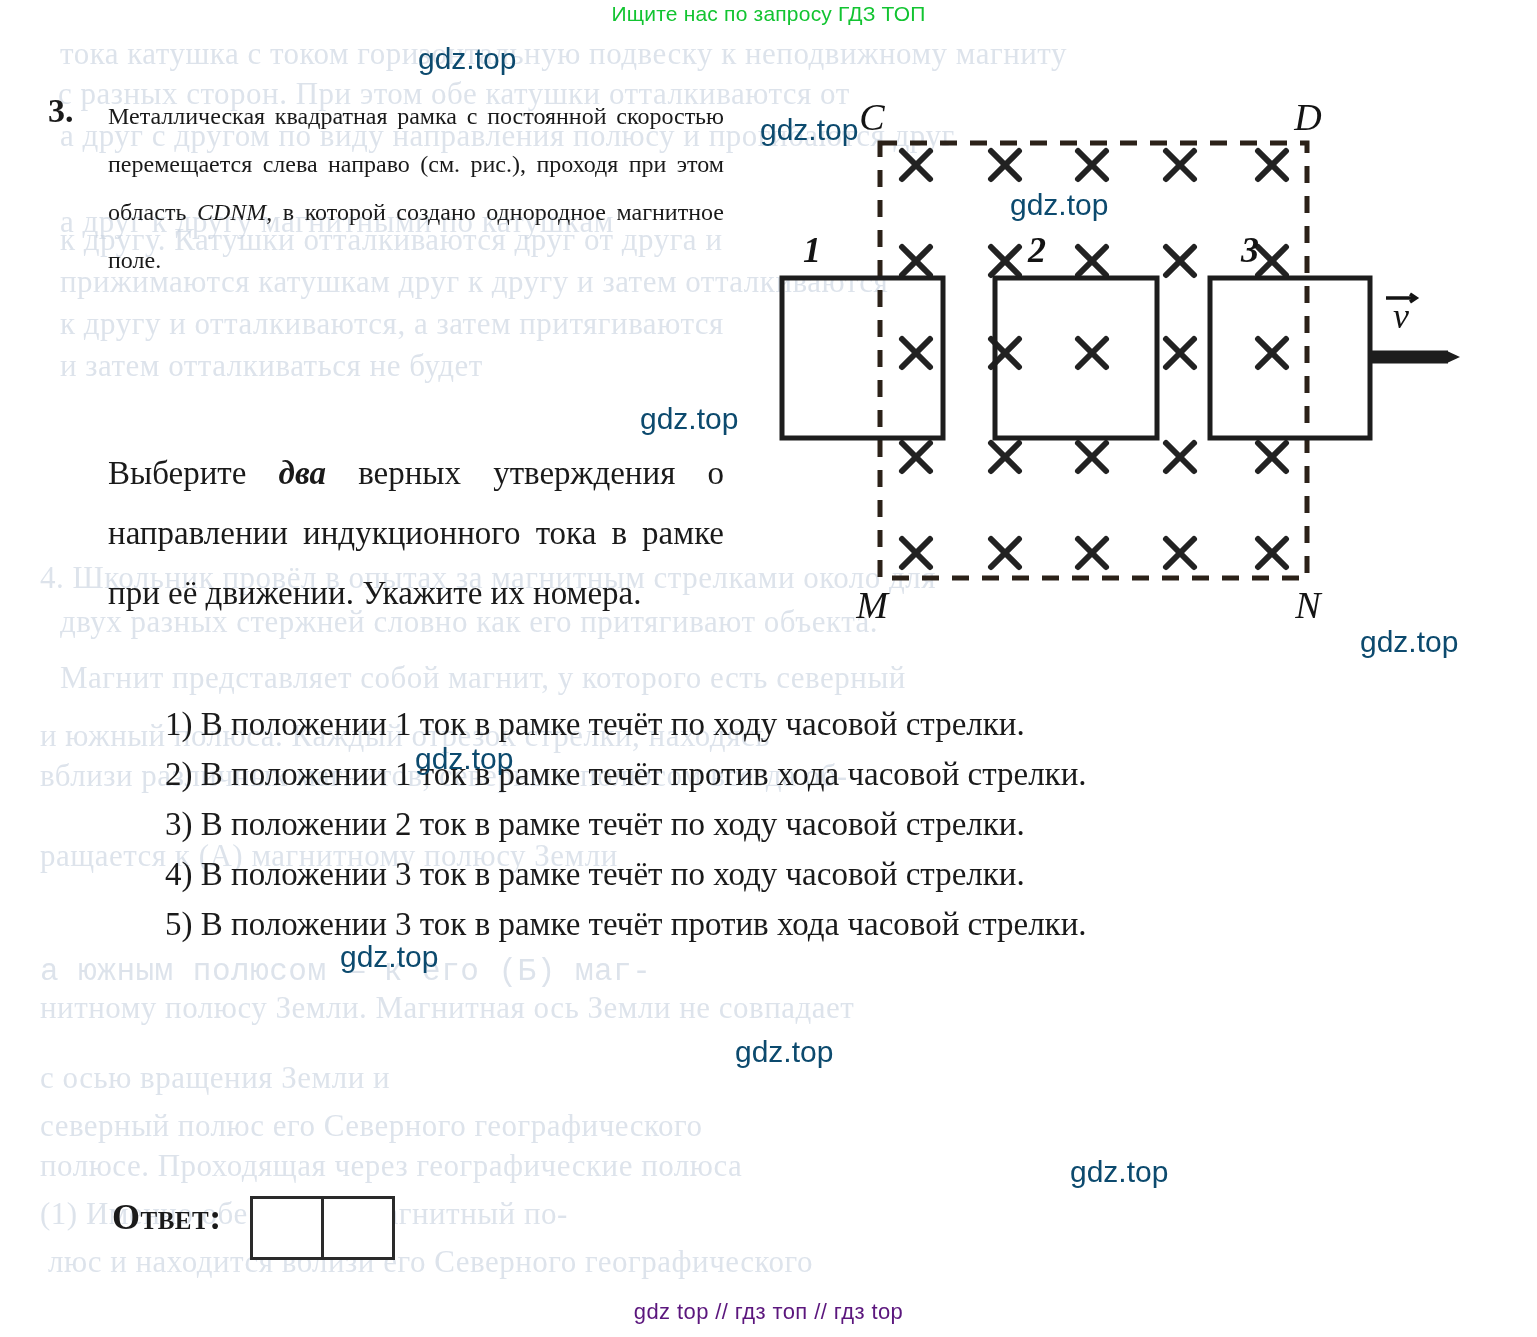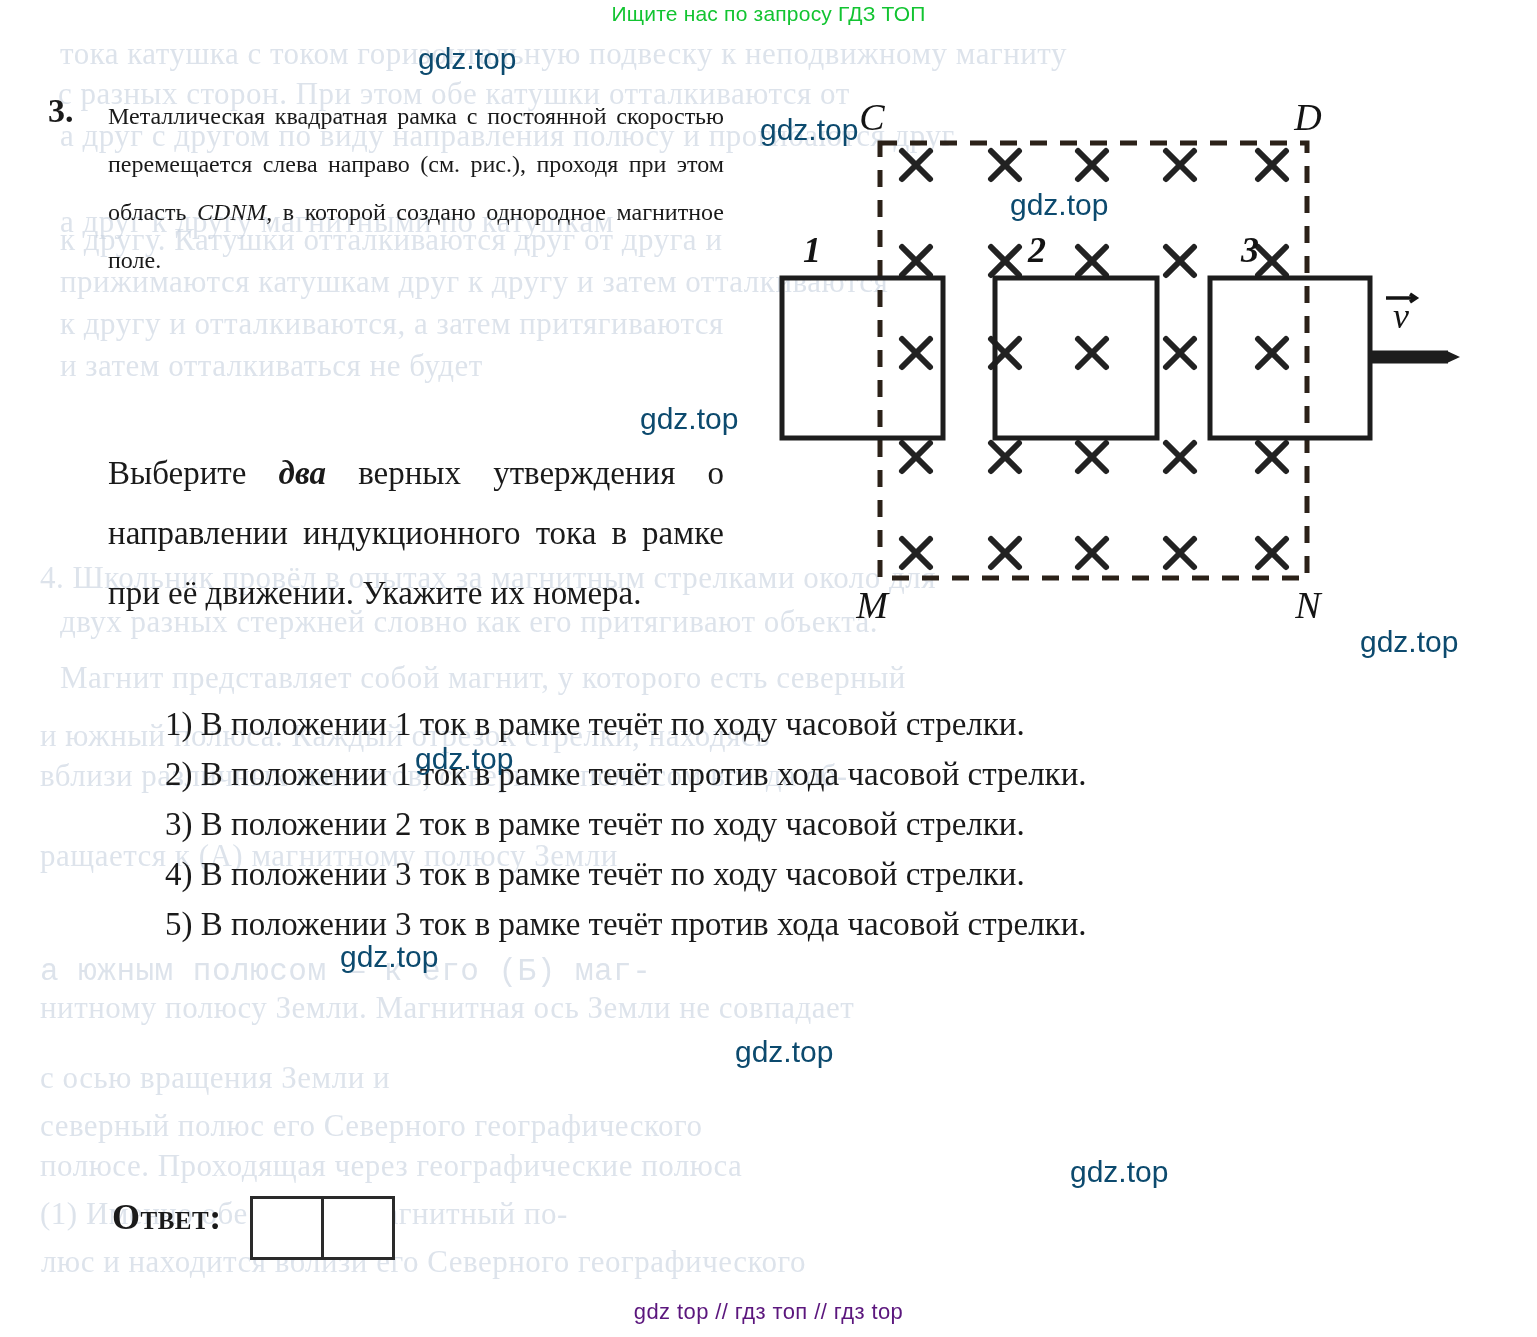--- a/index.html
+++ b/index.html
@@ -182,21 +182,21 @@
   <div class="ghost-line" style="left:60px;  top:660px;">Магнит представляет собой магнит, у которого есть северный</div>
   <div class="ghost-line" style="left:40px;  top:718px;">и южный полюса. Каждый отрезок стрелки, находясь</div>
   <div class="ghost-line" style="left:40px;  top:758px;">вблизи различных магнитов, северным полюсом всегда об-</div>
   <div class="ghost-line" style="left:40px;  top:838px;">ращается к (А)          магнитному полюсу Земли</div>
   <div class="ghost-line" style="left:40px;  top:954px;font-family:Liberation Mono, monospace;">а южным полюсом — к его (Б)          маг-</div>
   <div class="ghost-line" style="left:40px;  top:990px;">нитному полюсу Земли. Магнитная ось Земли не совпадает</div>
   <div class="ghost-line" style="left:40px;  top:1060px;">с осью вращения Земли и</div>
   <div class="ghost-line" style="left:40px;  top:1108px;">северный полюс его Северного географического</div>
   <div class="ghost-line" style="left:40px;  top:1148px;">полюсе. Проходящая через географические полюса</div>
   <div class="ghost-line" style="left:40px;  top:1196px;">(1)          Именно обе южный магнитный по-</div>
-  <div class="ghost-line" style="left:41px;  top:1244px;">люс и находится вблизи его Северного географического</div>
+  <div class="ghost-line" style="left:48px;  top:1244px;">люс и находится вблизи его Северного географического</div>
 </div>
 
 <div class="page">
 
   <div class="promo-top">Ищите нас по запросу ГДЗ ТОП</div>
 
   <div class="qnum">3.</div>
 
   <div class="intro"><span>Металлическая квадратная рамка с постоянной скоростью перемещается слева направо (см. рис.), проходя при этом область </span><span class="it">CDNM</span><span>, в которой создано однородное магнитное поле.</span></div>
 

